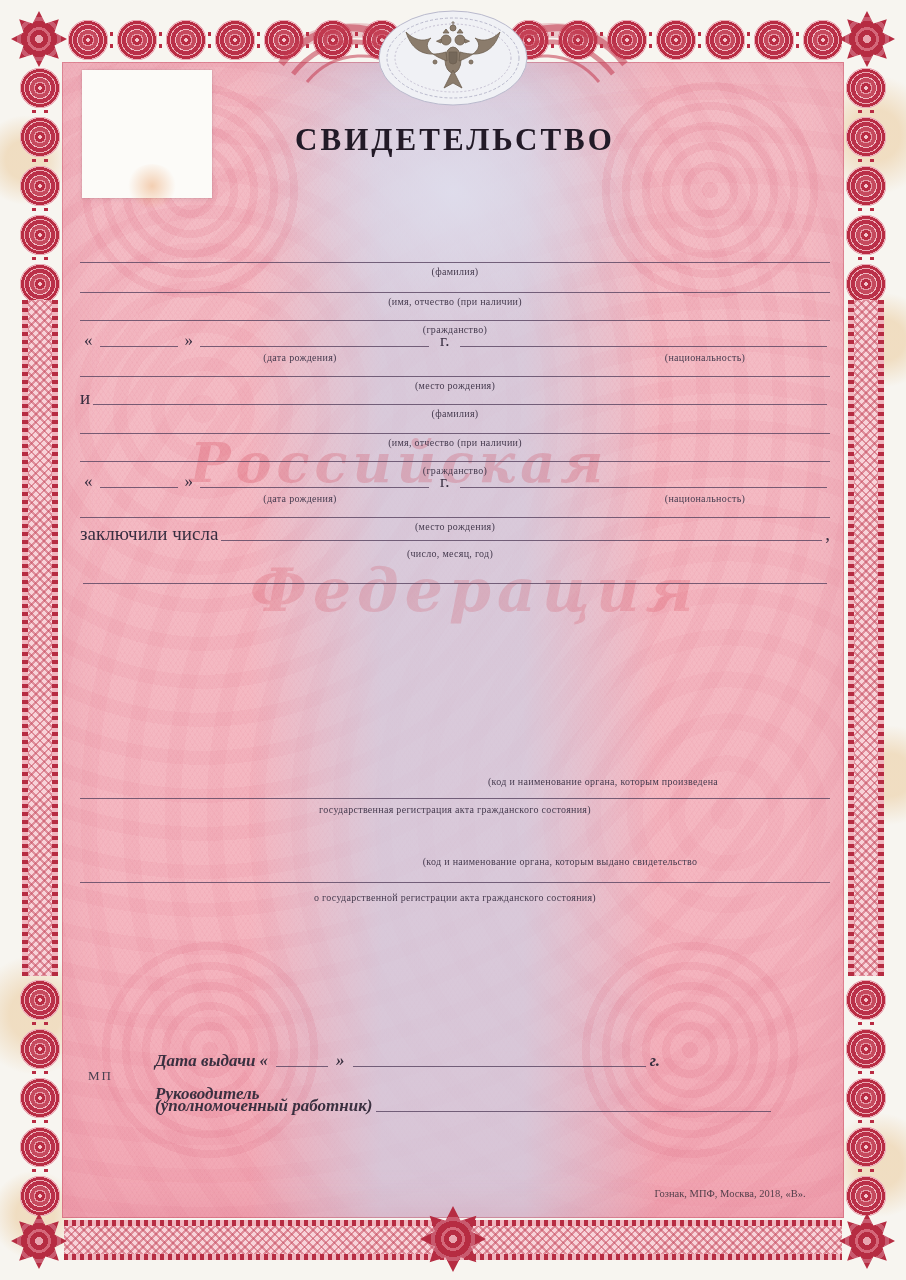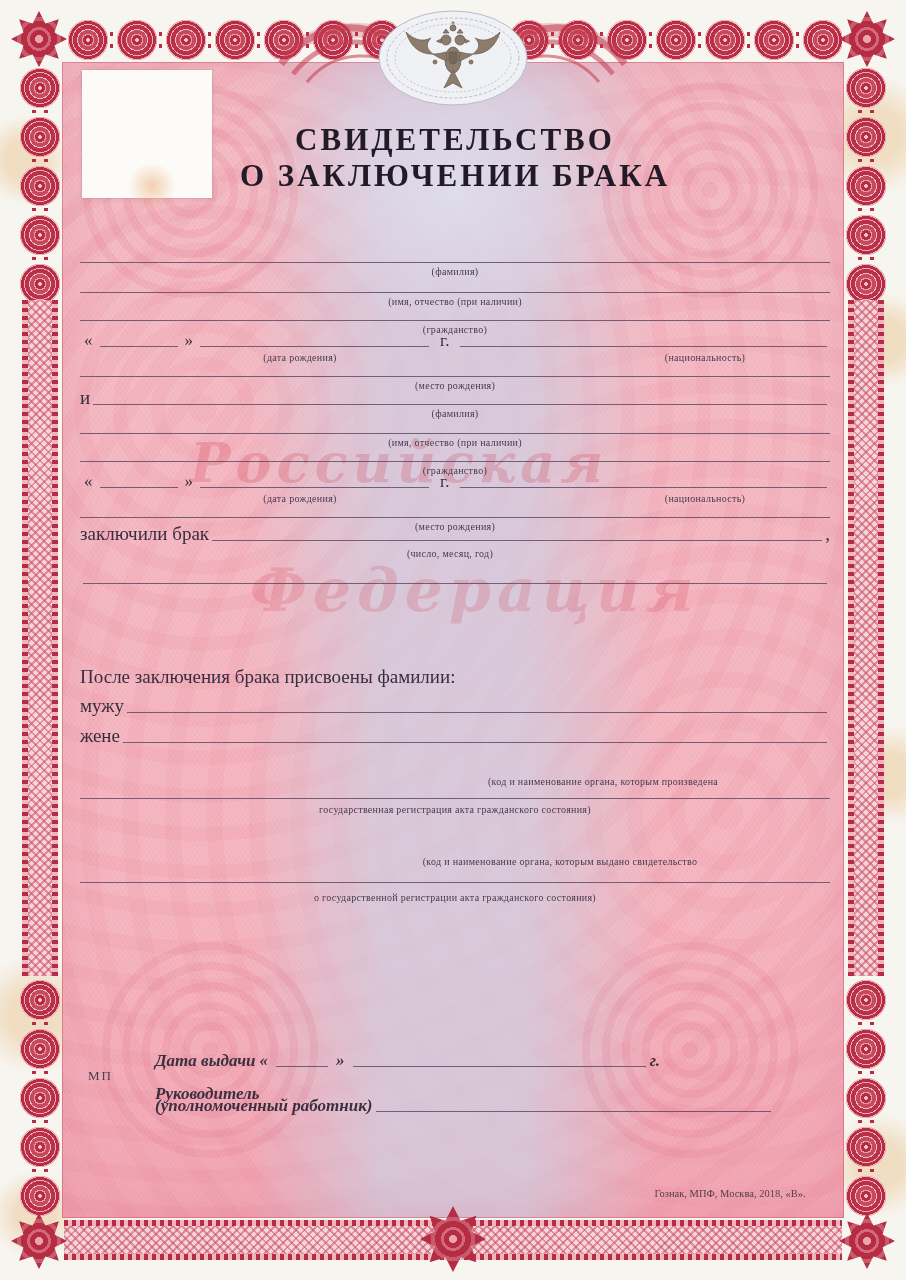--- a/index.html
+++ b/index.html
@@ -171,21 +171,20 @@
     </svg>
   </div>
 
   <div class="photo-box"></div>
 
   <div class="wm wm1">Российская</div>
   <div class="wm wm2">Федерация</div>
 
   <div class="title">
     <div>СВИДЕТЕЛЬСТВО</div>
-    <div>О ЗАКЛЮЧЕНИИ БРАКА</div>
   </div>
 
   <div class="ln" style="top:262px"></div>
   <div class="cap" style="top:266px;left:80px;right:76px">(фамилия)</div>
 
   <div class="ln" style="top:292px"></div>
   <div class="cap" style="top:296px;left:80px;right:76px">(имя, отчество (при наличии)</div>
 
   <div class="ln" style="top:320px"></div>
   <div class="cap" style="top:324px;left:80px;right:76px">(гражданство)</div>
@@ -224,42 +223,31 @@
     <span class="g">г.</span>
     <span class="fl" style="flex:360"></span>
   </div>
   <div class="cap" style="top:493px;left:190px;width:220px">(дата рождения)</div>
   <div class="cap" style="top:493px;left:595px;width:220px">(национальность)</div>
 
   <div class="ln" style="top:517px"></div>
   <div class="cap" style="top:521px;left:80px;right:76px">(место рождения)</div>
 
   <div class="row" style="top:523px">
-    <span class="lbl">заключили брак</span>
+    <span class="lbl">заключили числа</span>
     <span class="fl" style="flex:1"></span>
     <span class="lbl">,</span>
   </div>
   <div class="cap" style="top:548px;left:280px;width:340px">(число, месяц, год)</div>
 
 
   <div class="row" style="top:581px">
     <span class="fl" style="flex:1"></span>
   </div>
 
-  <div class="row" style="top:666px">
-    <span class="lbl">После заключения брака присвоены фамилии:</span>
-  </div>
-  <div class="row" style="top:695px">
-    <span class="lbl">мужу</span>
-    <span class="fl" style="flex:1"></span>
-  </div>
-  <div class="row" style="top:725px">
-    <span class="lbl">жене</span>
-    <span class="fl" style="flex:1"></span>
-  </div>
 
   <div class="cap" style="top:776px;left:413px;width:380px">(код и наименование органа, которым произведена</div>
   <div class="ln" style="top:798px"></div>
   <div class="cap" style="top:804px;left:80px;right:76px">государственная регистрация акта гражданского состояния)</div>
 
   <div class="cap" style="top:856px;left:370px;width:380px">(код и наименование органа, которым выдано свидетельство</div>
   <div class="ln" style="top:882px"></div>
   <div class="cap" style="top:892px;left:80px;right:76px">о государственной регистрации акта гражданского состояния)</div>
 
   <div class="frow" style="left:155px;width:505px;top:1051px">

